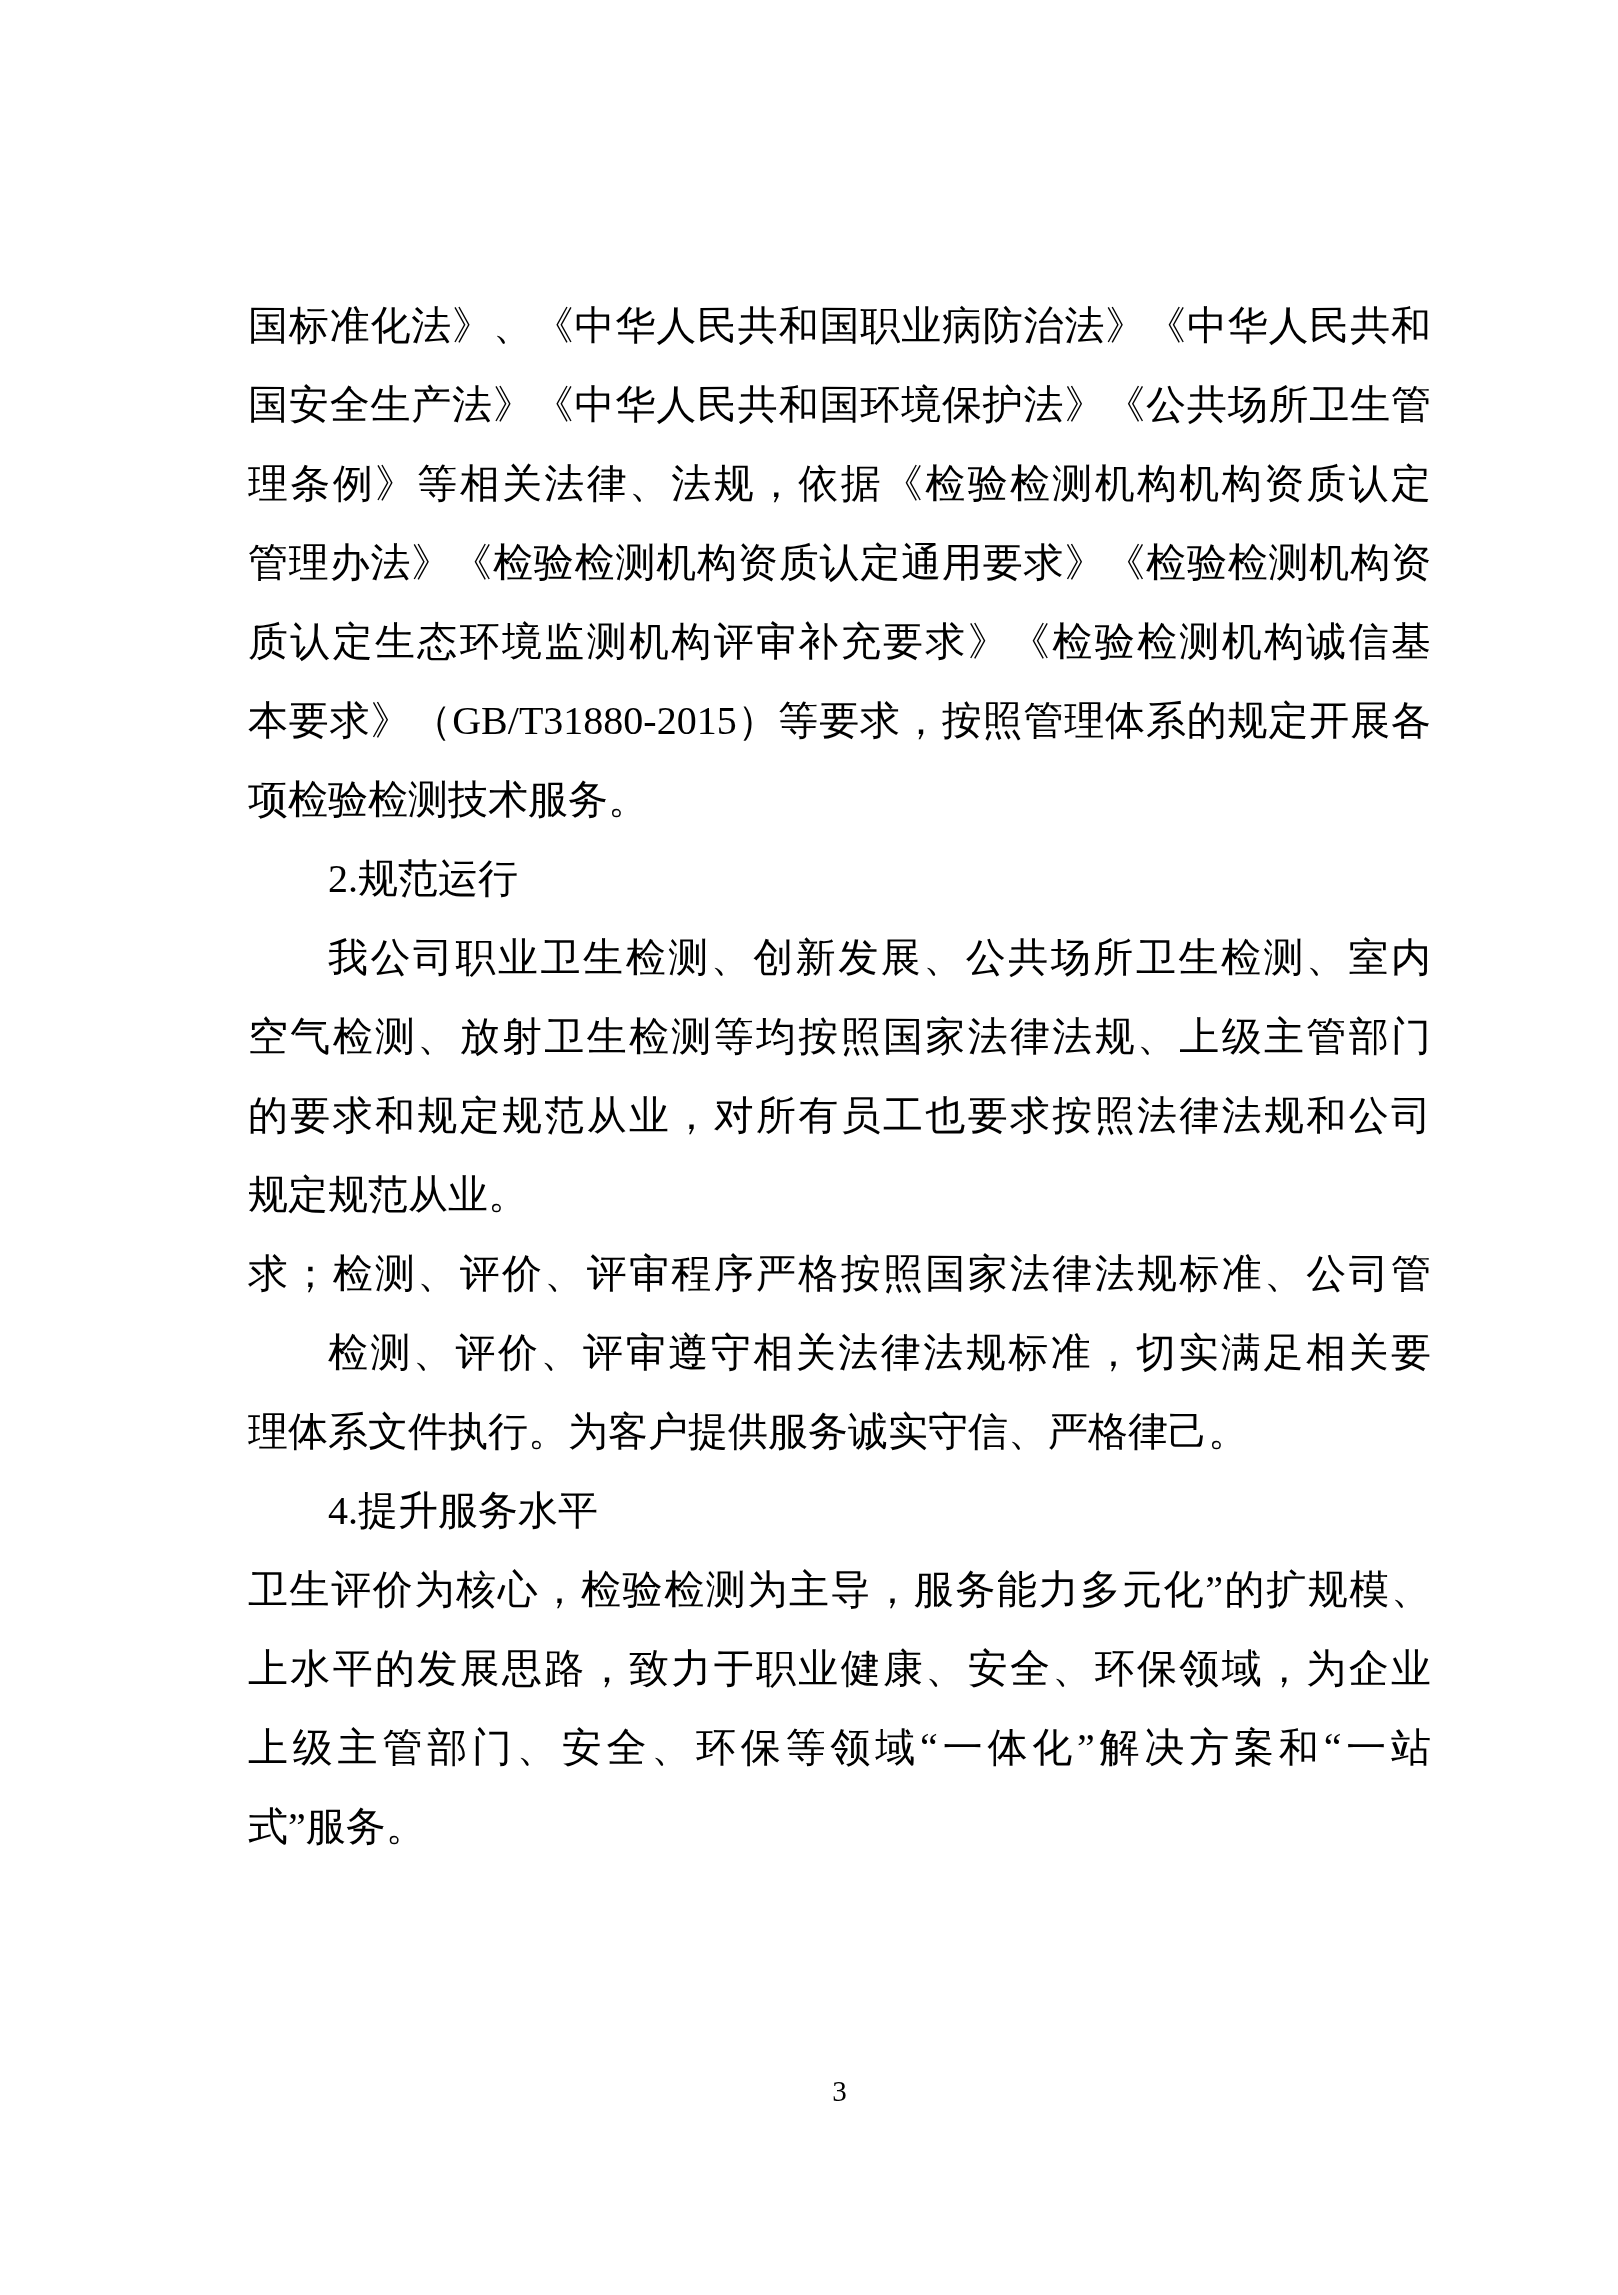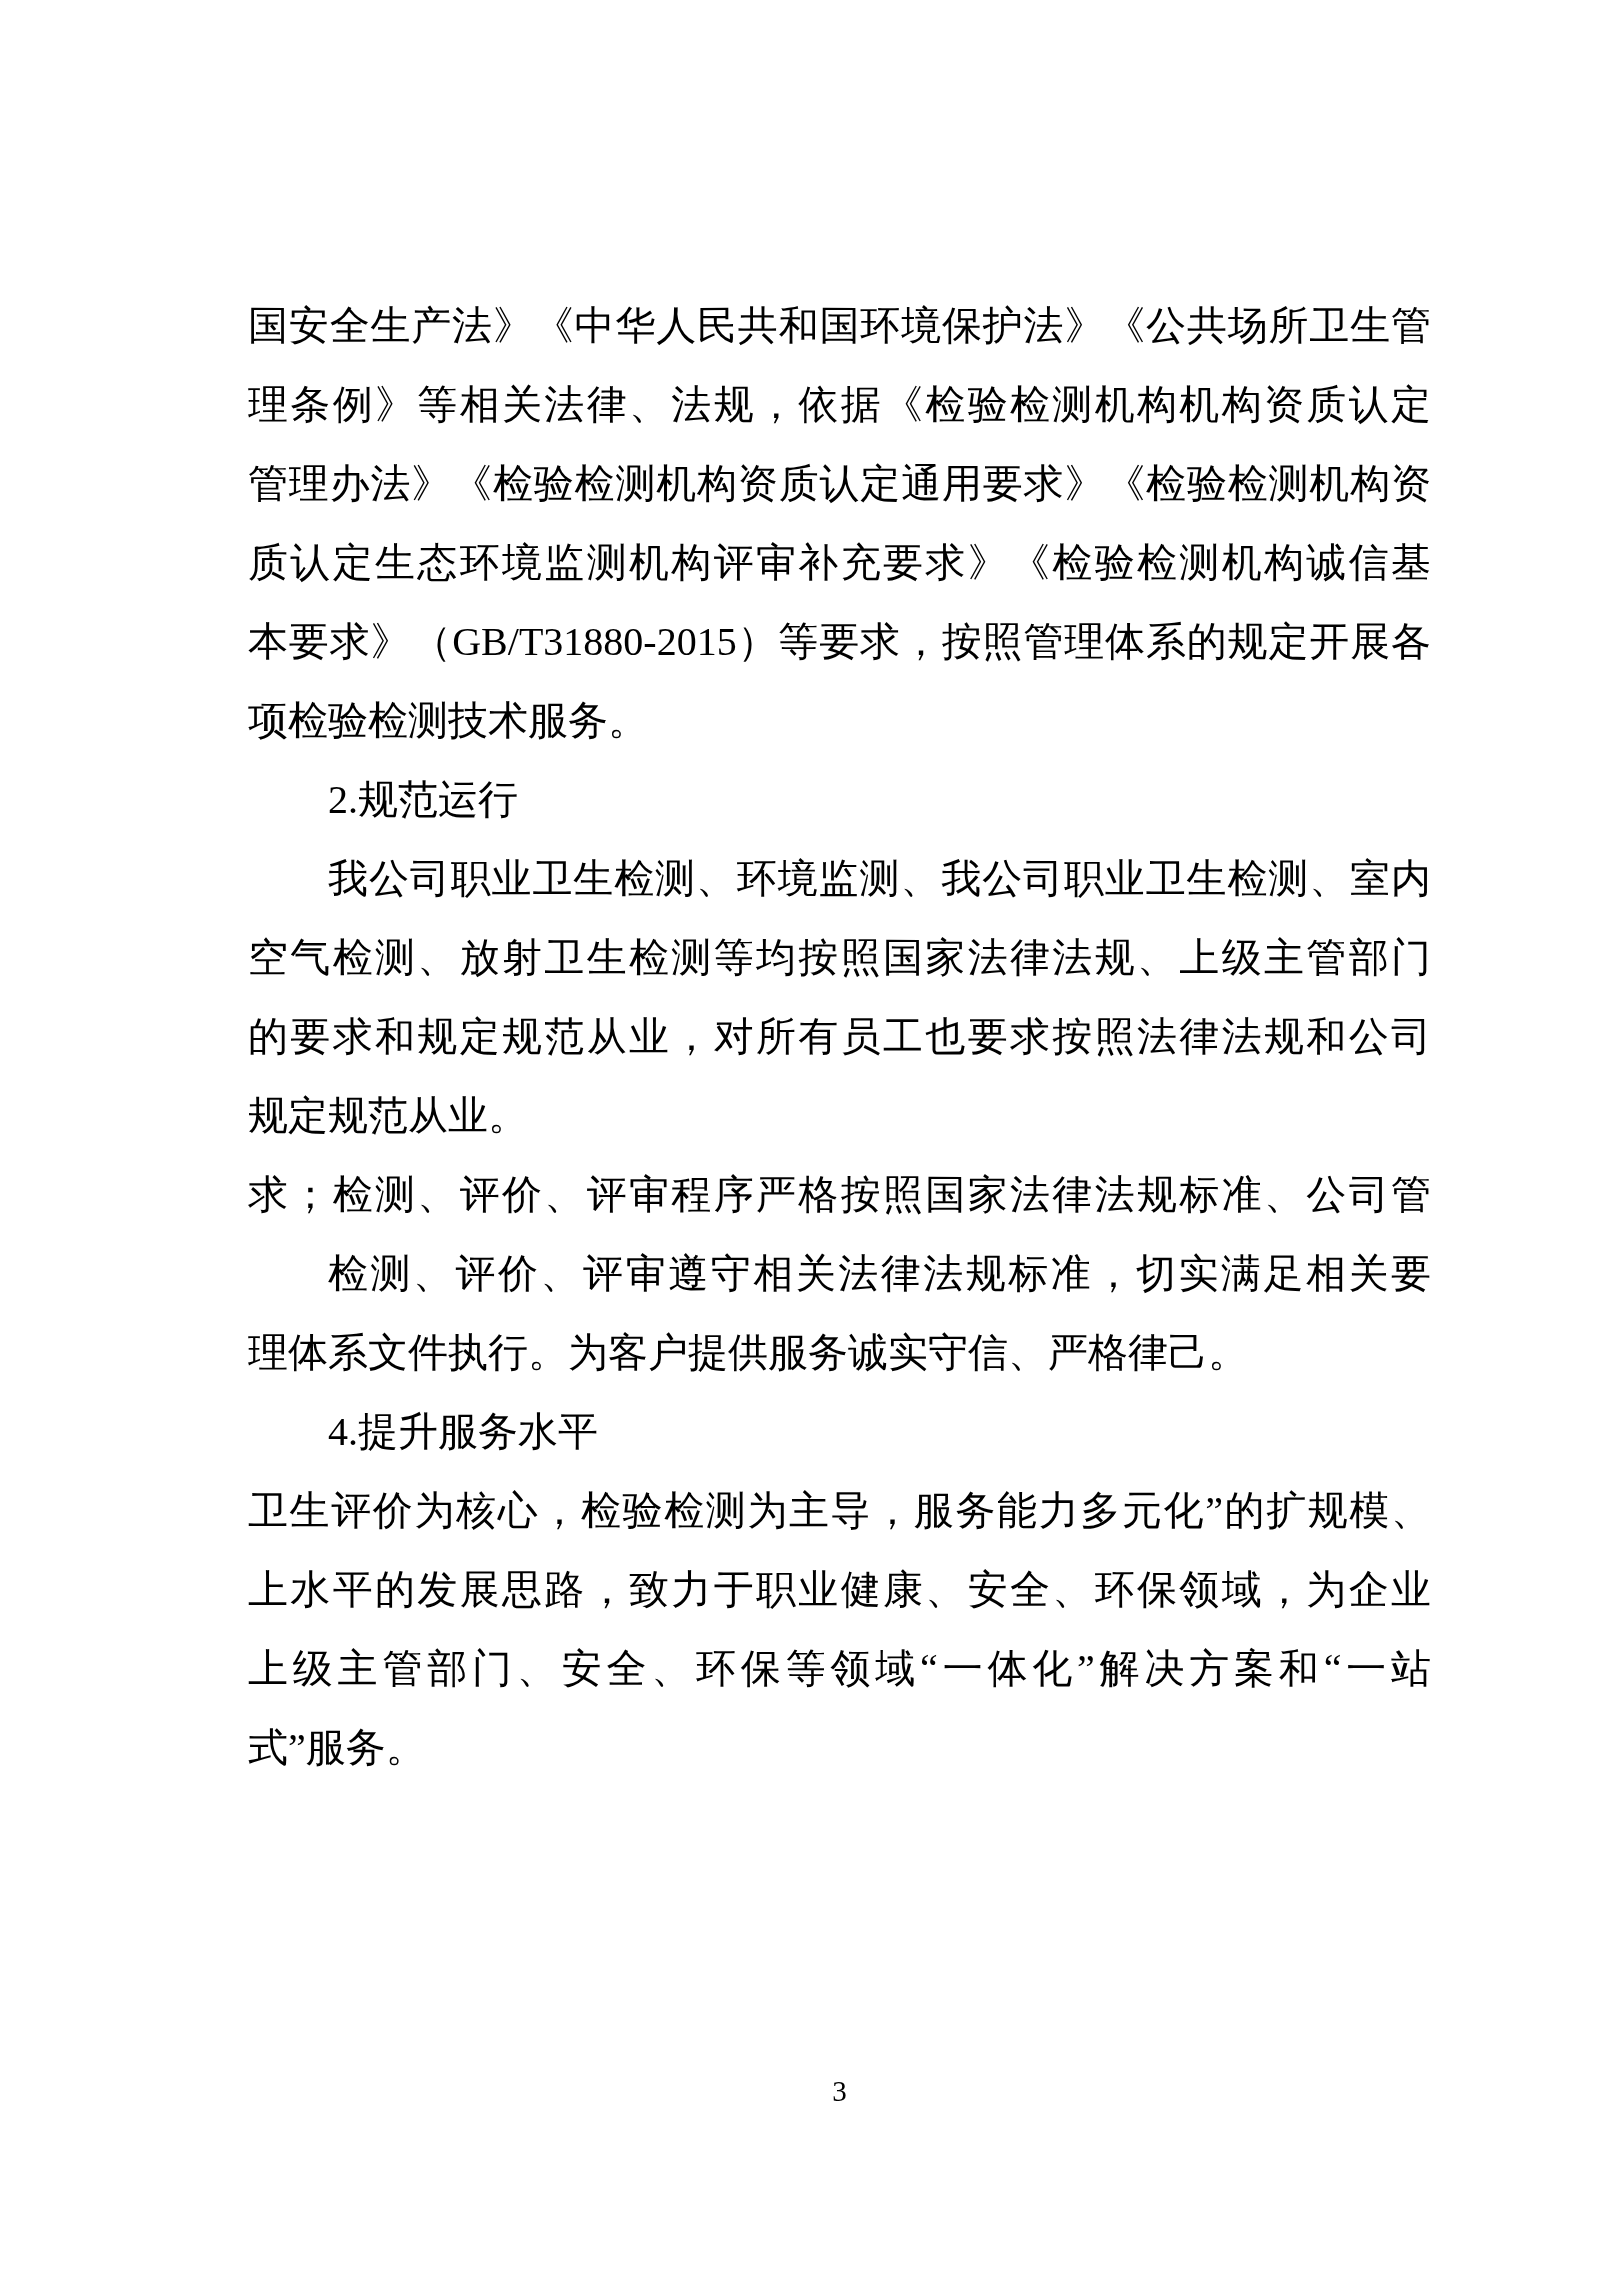--- a/index.html
+++ b/index.html
@@ -44,32 +44,33 @@
     font-size: 29px;
     line-height: 29px;
   }
 </style>
 </head>
 <body>
 
 <div id="page">
   <div id="content">
       <div class="block paragraph">
+        <div class="line">国标准化法》、《中华人民共和国职业病防治法》《中华人民共和</div>
         <div class="line">国安全生产法》《中华人民共和国环境保护法》《公共场所卫生管</div>
         <div class="line">理条例》等相关法律、法规，依据《检验检测机构机构资质认定</div>
         <div class="line">管理办法》《检验检测机构资质认定通用要求》《检验检测机构资</div>
         <div class="line">质认定生态环境监测机构评审补充要求》《检验检测机构诚信基</div>
         <div class="line">本要求》（GB/T31880-2015）等要求，按照管理体系的规定开展各</div>
         <div class="line flush">项检验检测技术服务。</div>
       </div>
       <div class="block heading">
         <div class="line indent flush">2.规范运行</div>
       </div>
       <div class="block paragraph">
-        <div class="line indent">我公司职业卫生检测、环境监测、我公司职业卫生检测、室内</div>
+        <div class="line indent">我公司职业卫生检测、创新发展、公共场所卫生检测、室内</div>
         <div class="line">空气检测、放射卫生检测等均按照国家法律法规、上级主管部门</div>
         <div class="line">的要求和规定规范从业，对所有员工也要求按照法律法规和公司</div>
         <div class="line flush">规定规范从业。</div>
       </div>
       <div class="block paragraph">
         <div class="line">求；检测、评价、评审程序严格按照国家法律法规标准、公司管</div>
         <div class="line indent">检测、评价、评审遵守相关法律法规标准，切实满足相关要</div>
         <div class="line flush">理体系文件执行。为客户提供服务诚实守信、严格律己。</div>
       </div>
       <div class="block heading">

